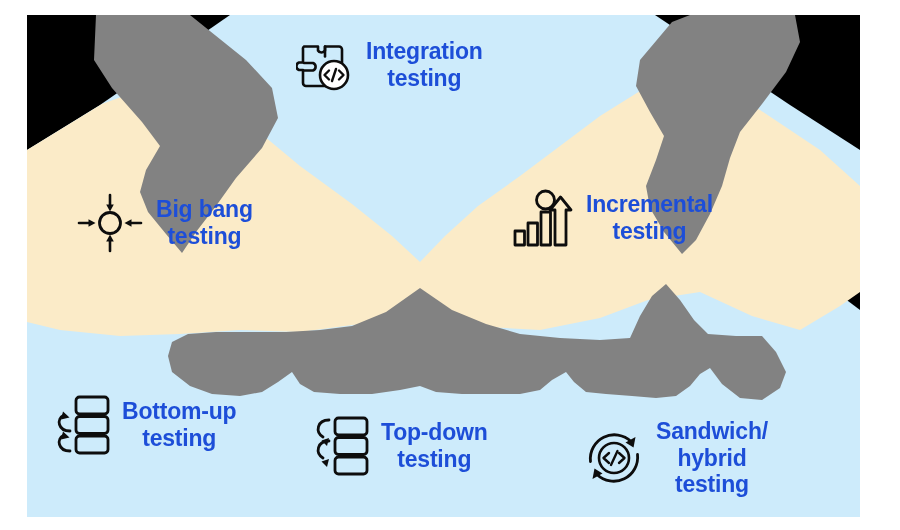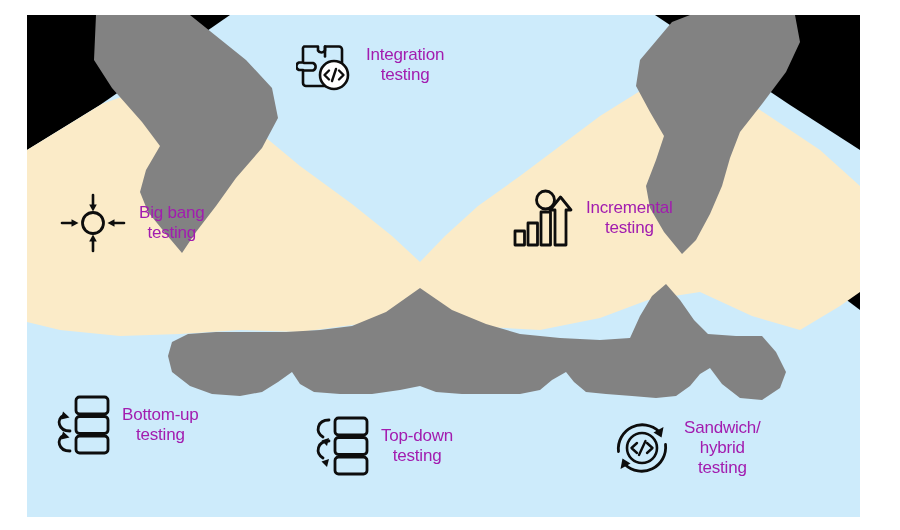--- a/index.html
+++ b/index.html
@@ -34,39 +34,39 @@
     align-items: center;
     gap: 12px;
   }
   .icon-box {
     flex: 0 0 auto;
     display: block;
     line-height: 0;
   }
   .label-text {
     font-family: "Liberation Sans", sans-serif;
-    font-weight: normal;
-    font-size: 17px;
+    font-weight: bold;
+    font-size: 23px;
     line-height: 1.16;
-    color: #a21caf;
+    color: #1d4ed8;
     text-align: center;
     white-space: pre-line;
     letter-spacing: -0.2px;
   }
 
   
   #item-integration   { left: 296px; top: 36px;  }
   #item-integration .label-text { text-align: center; }
 
-  #item-bigbang       { left: 59px;  top: 192px; }
+  #item-bigbang       { left: 76px;  top: 192px; }
   #item-incremental   { left: 512px; top: 188px; }
 
   #item-bottomup      { left: 52px;  top: 395px; }
   #item-topdown       { left: 311px; top: 416px; }
-  #item-sandwich      { left: 612px; top: 418px; }
+  #item-sandwich      { left: 584px; top: 418px; }
 </style>
 </head>
 <body>
 
 <div id="diagram-root">
 
   <svg id="shape-layer" viewBox="0 0 900 530" width="900" height="530" xmlns="http://www.w3.org/2000/svg">
 
     <rect x="27" y="15" width="833" height="502" fill="#000000"></rect>
 

